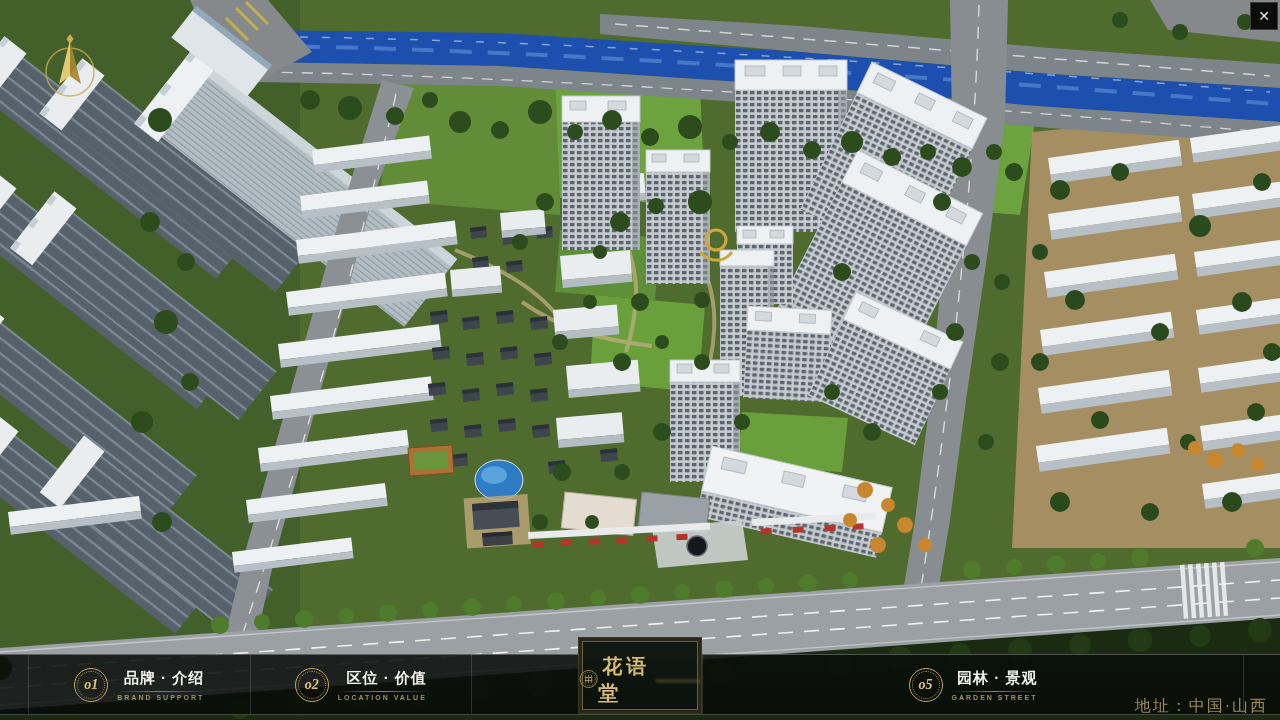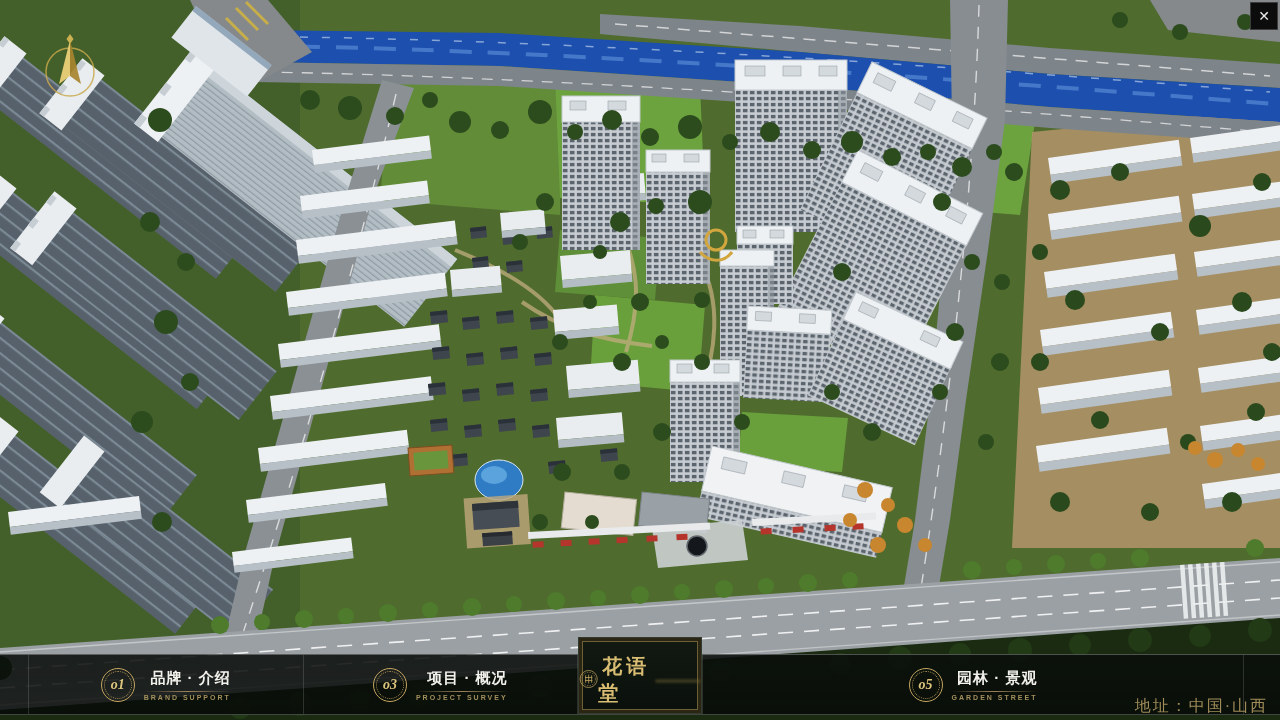--- a/index.html
+++ b/index.html
@@ -14,21 +14,21 @@
   .close-btn{position:absolute;right:2px;top:2px;width:26px;height:26px;background:#0c0c0c;
              border:1px solid #3c3c3c;color:#e8e8e8;font-size:14px;line-height:26px;
              text-align:center;cursor:pointer;z-index:40;}
 
   
   .navbar{position:absolute;left:0;top:654px;width:1280px;height:59px;
           background:linear-gradient(rgba(10,14,11,.88),rgba(6,9,7,.84));
           border-top:1px solid rgba(255,255,255,.28);
           border-bottom:1px solid rgba(255,255,255,.22);z-index:20;}
   .nav-group{position:absolute;top:0;bottom:0;display:flex;}
-  .nav-group.left{left:28px;width:550px;}
+  .nav-group.left{left:28px;width:444px;}
   .nav-group.right{left:702px;width:542px;border-radius:9px;}
   .menu-item{flex:1;display:flex;align-items:center;justify-content:center;gap:9px;
              border-left:1px solid rgba(255,255,255,.14);cursor:pointer;}
   .nav-group.left .menu-item:first-child{border-left:1px solid rgba(255,255,255,.14);}
   .menu-item:last-child{border-right:1px solid rgba(255,255,255,.14);}
   .badge{width:32px;height:32px;border-radius:50%;border:1px solid #c3a55f;position:relative;
          display:flex;align-items:center;justify-content:center;flex:0 0 auto;
          color:#dcc47c;font:italic 700 14px "Liberation Serif",serif;}
   .badge::before{content:"";position:absolute;inset:2px;border:1px dotted #a68e4e;border-radius:50%;}
   .mi-labels{display:flex;flex-direction:column;align-items:flex-end;}
@@ -694,25 +694,25 @@
     <div class="nav-group left">
       <div class="menu-item">
         <div class="badge">o1</div>
         <div class="mi-labels">
           <div class="mi-zh">品牌 · 介绍</div>
           <div class="mi-line"></div>
           <div class="mi-en">BRAND SUPPORT</div>
         </div>
       </div>
       <div class="menu-item">
-        <div class="badge">o3</div>
+        <div class="badge">o2</div>
         <div class="mi-labels">
-          <div class="mi-zh">项目 · 概况</div>
+          <div class="mi-zh">区位 · 价值</div>
           <div class="mi-line"></div>
-          <div class="mi-en">PROJECT SURVEY</div>
+          <div class="mi-en">LOCATION VALUE</div>
         </div>
       </div>
     </div>
 
     <div class="nav-group right">
       <div class="menu-item">
         <div class="badge">o5</div>
         <div class="mi-labels">
           <div class="mi-zh">园林 · 景观</div>
           <div class="mi-line"></div>

